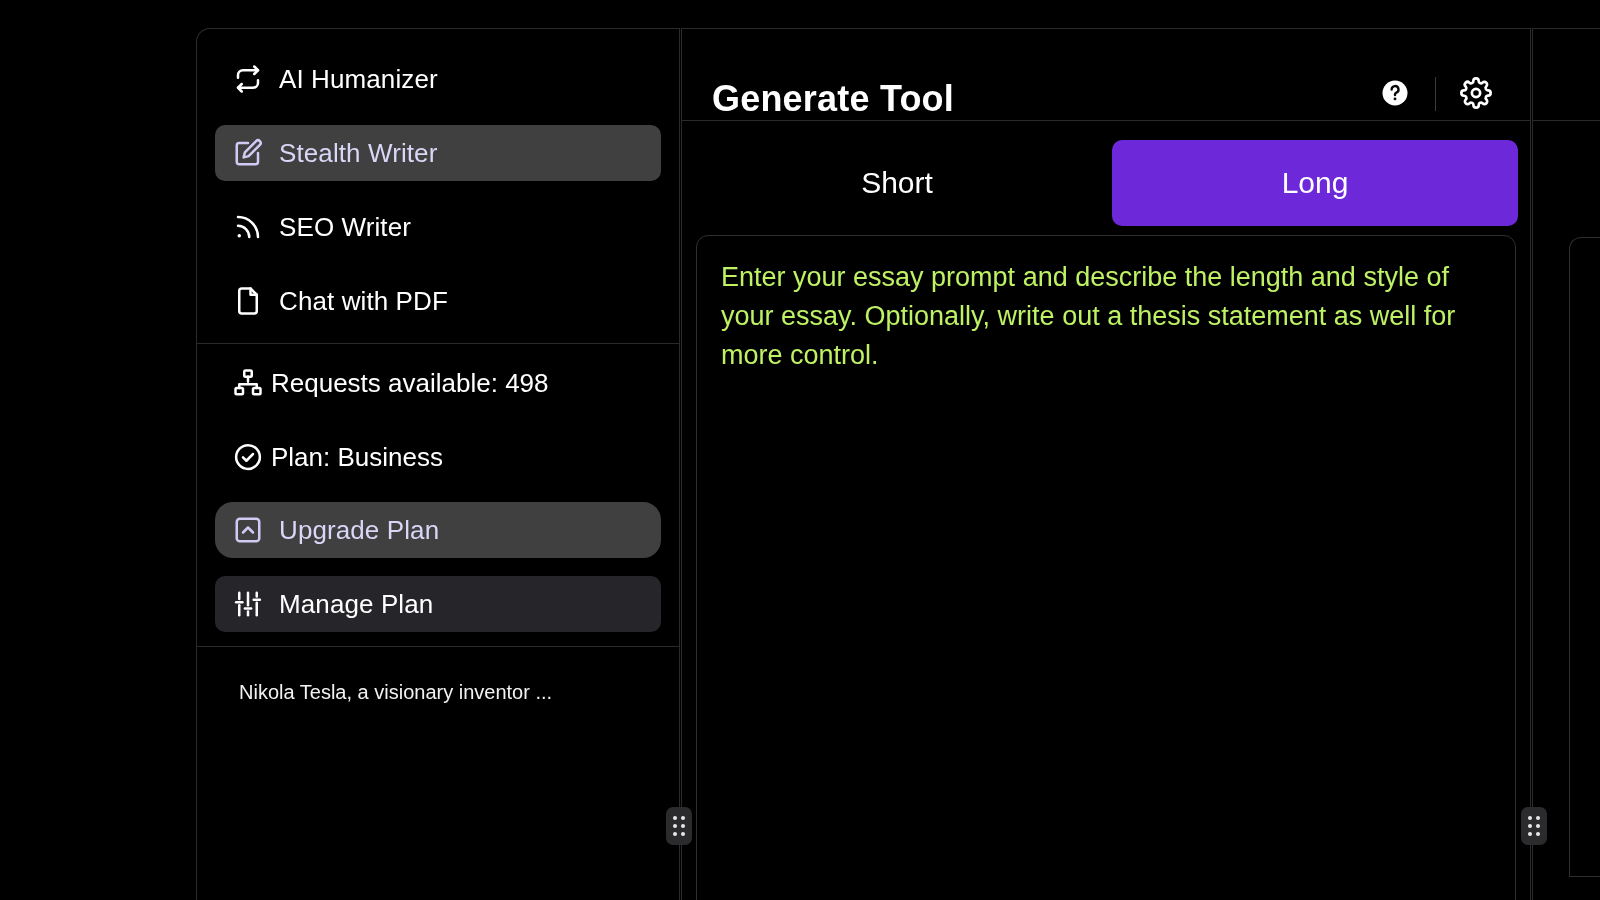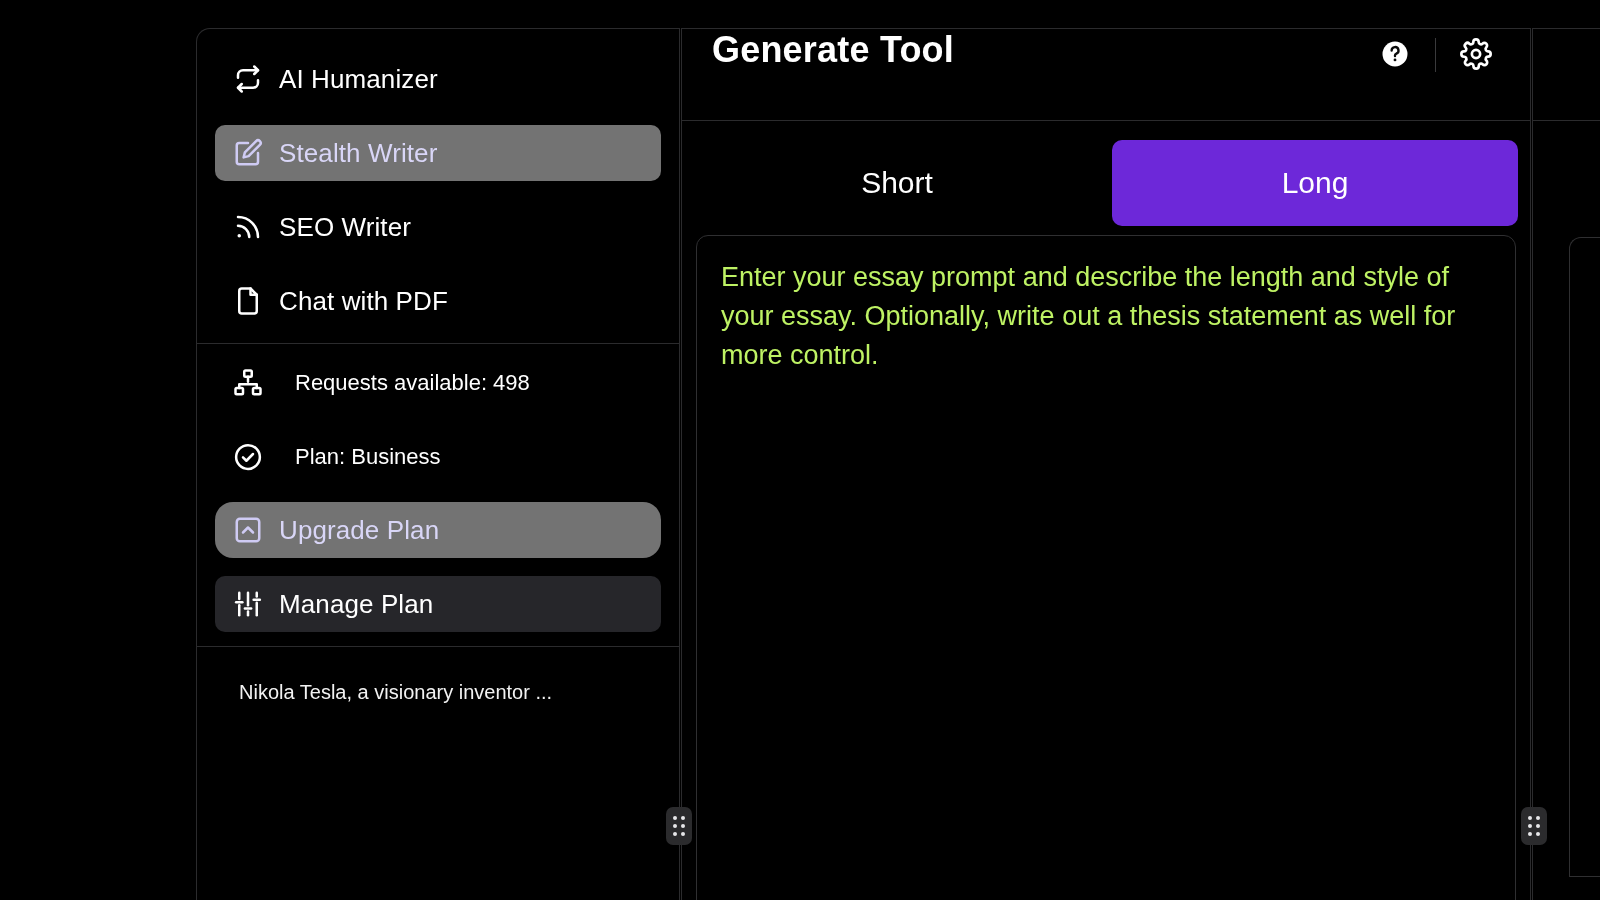--- a/index.html
+++ b/index.html
@@ -59,21 +59,21 @@
     font-size: 26px;
     letter-spacing: 0.1px;
     cursor: pointer;
     user-select: none;
   }
   .nav-item + .nav-item { margin-top: 18px; }
 
   .nav-item .nav-label { white-space: nowrap; }
 
   .nav-item.active {
-    background: #737373;
+    background: #404040;
     color: #d9d6f7;
   }
   .nav-item.active .ico { color: #cfcbf4; }
 
   .nav-item.subtle {
     background: #26262a;
     color: #ffffff;
   }
 
   .ico {
@@ -84,25 +84,25 @@
     align-items: center;
     justify-content: center;
     color: #ffffff;
   }
   .ico svg { width: 30px; height: 30px; display: block; }
 
   
   .info-item {
     display: flex;
     align-items: center;
-    gap: 32px;
+    gap: 8px;
     height: 46px;
     padding: 0 18px;
     color: #ffffff;
-    font-size: 22px;
+    font-size: 26px;
     white-space: nowrap;
     user-select: none;
   }
   .info-item + .nav-item { margin-top: 14px; }
   .info-item + .info-item { margin-top: 28px; }
 
   .sidebar-footer {
     flex: 1 1 auto;
     padding: 34px 18px 0 18px;
   }
@@ -128,21 +128,21 @@
     border-top: 1px solid #2b2b2d;
     display: flex;
     flex-direction: column;
   }
 
   .main-header {
     height: 92px;
     flex: 0 0 92px;
     border-bottom: 1px solid #2b2b2d;
     display: flex;
-    align-items: flex-start;
+    align-items: flex-end;
     padding: 0 28px 0 30px;
   }
 
   .page-title {
     font-size: 36px;
     font-weight: bold;
     color: #ffffff;
     letter-spacing: 0.2px;
   }
 

